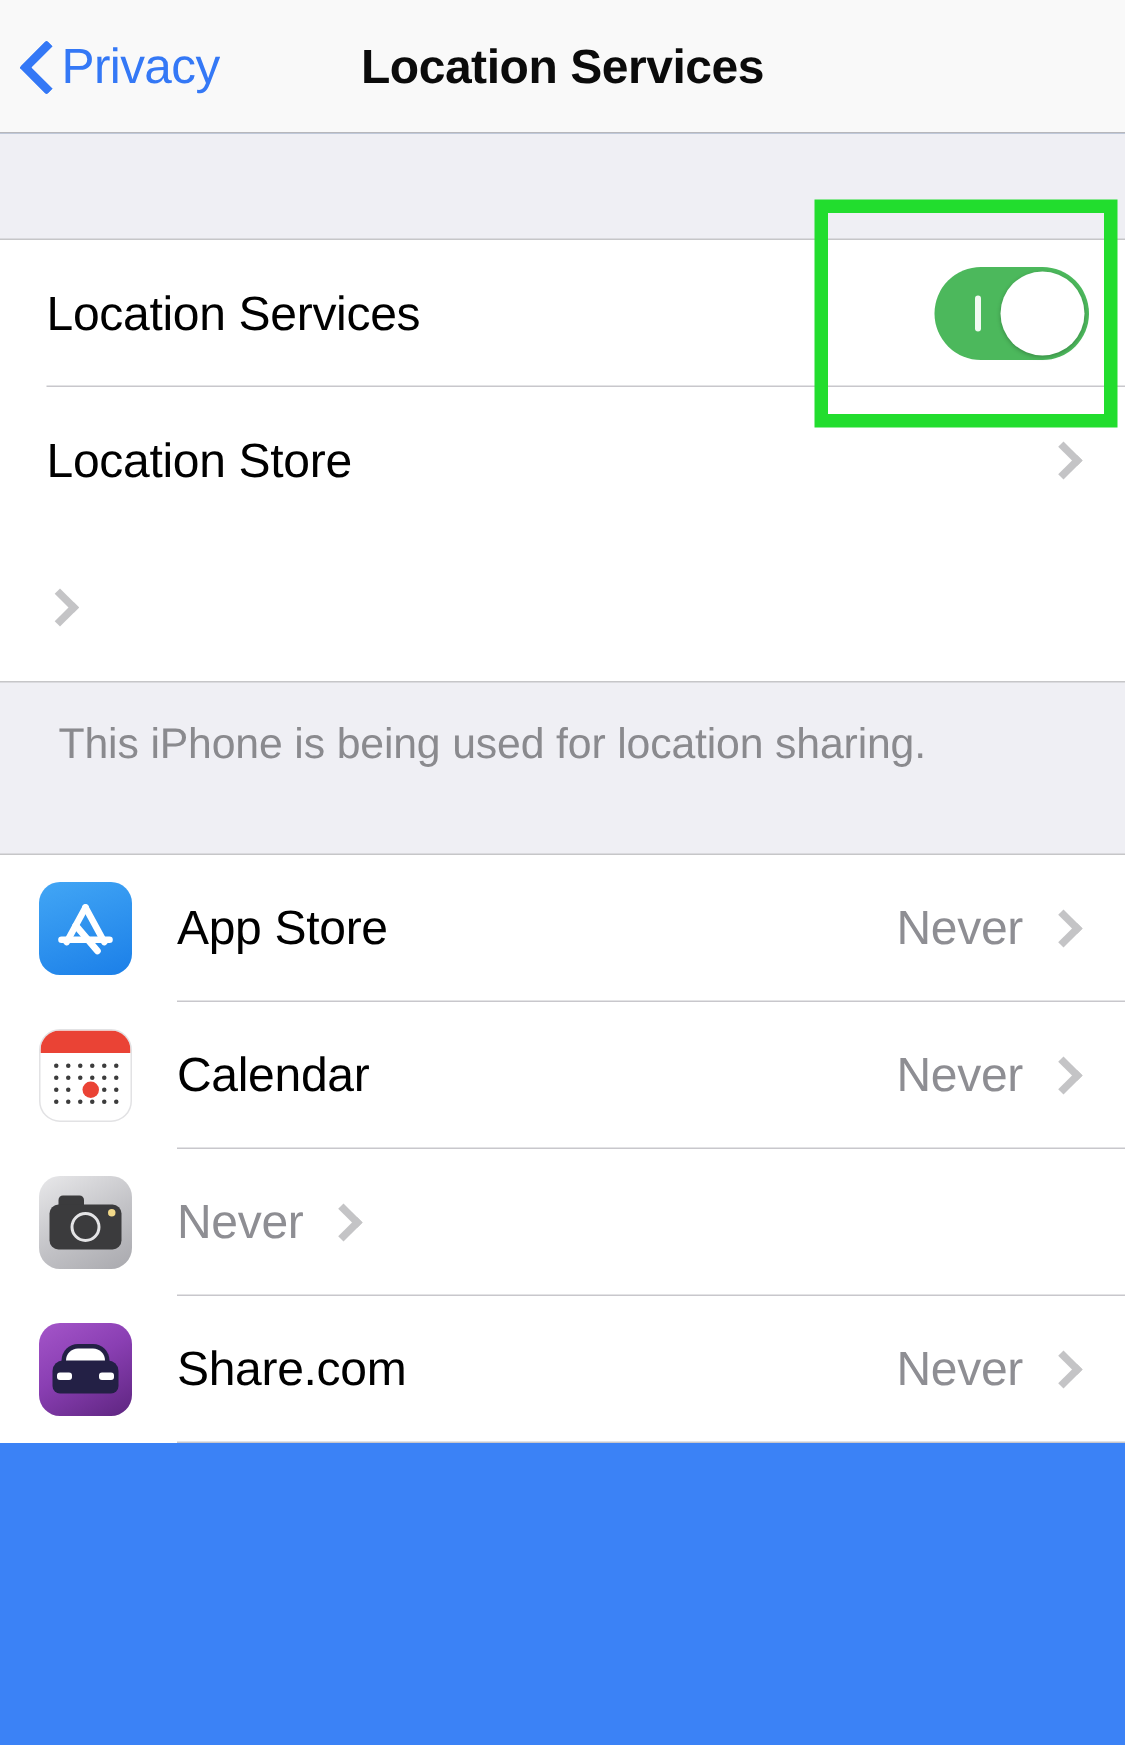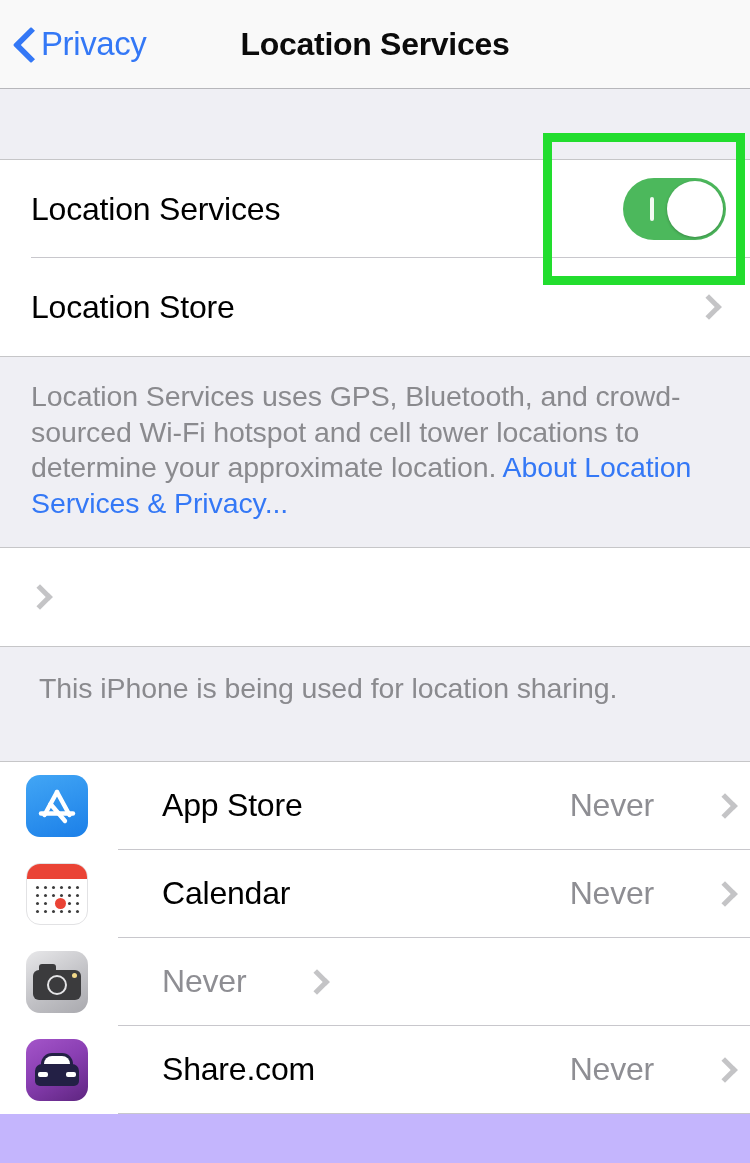--- a/index.html
+++ b/index.html
@@ -3,21 +3,21 @@
 <meta charset="utf-8">
 <style>
   * { box-sizing: border-box; margin: 0; padding: 0; }
   html, body {
     width: 750px; height: 1163px;
     background: #ffffff;
     font-family: "Liberation Sans", sans-serif;
     -webkit-font-smoothing: antialiased;
     overflow: hidden;
   }
-  .screen { position: relative; width: 750px; height: 1163px; background: #c4b5fd; }
+  .screen { position: relative; width: 750px; height: 1163px; background: #3b82f6; }
 
   
   .navbar {
     position: relative;
     height: 89px;
     background: #f9f9f9;
     border-bottom: 1px solid #b7b7bb;
     display: flex; align-items: center;
   }
   .back-btn {
@@ -144,24 +144,23 @@
     background: #efeff4;
     border-top: 1px solid #c6c6c8;
     border-bottom: 1px solid #c6c6c8;
     padding: 24px 31px 54px 39px;
   }
 
   
   .app-row {
     position: relative;
     display: flex; align-items: center;
-    height: 88px;
-    padding-left: 26px; padding-right: 8px;
-    background: #ffffff;
-    gap: 44px;
+    height: 98px;
+    padding-left: 26px; padding-right: 24px;
+    background: #ffffff;
   }
   .app-icon {
     width: 62px; height: 62px;
     border-radius: 14px;
     flex: none;
     margin-right: 30px;
     position: relative;
     overflow: hidden;
   }
   .app-name {
@@ -263,25 +262,20 @@
       <span class="row-sep"></span>
     </div>
 
     <div class="row">
       <span class="row-title">Location Store</span>
       <span class="chevron"></span>
     </div>
 
   </div>
 
-  <div class="footer">
-    <div class="footer-text">
-      <span>Location Services uses GPS, Bluetooth, and crowd-sourced Wi-Fi hotspot and cell tower locations to determine your approximate location. </span><span class="footer-link">About Location Services &amp; Privacy...</span>
-    </div>
-  </div>
 
   <div class="group">
     <div class="row">
       <span class="chevron"></span>
     </div>
   </div>
 
   <div class="footer-small">
     <div class="footer-text">This iPhone is being used for location sharing.</div>
   </div>

